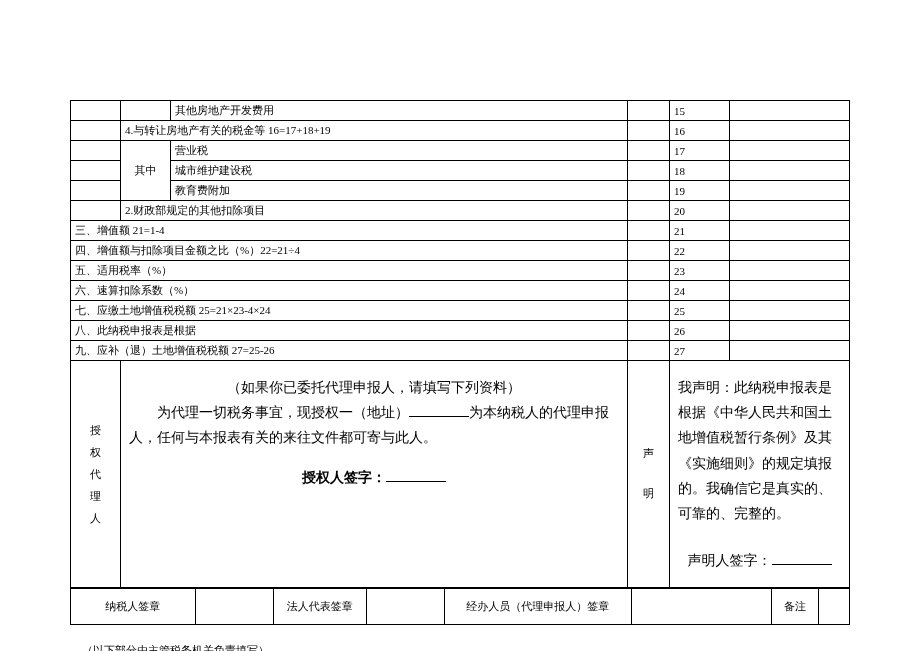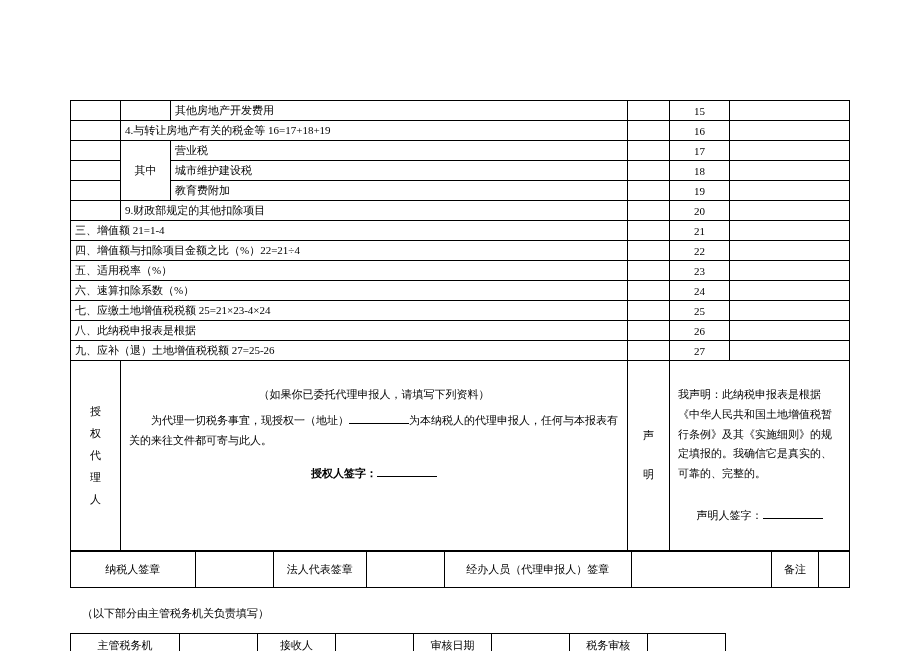--- a/index.html
+++ b/index.html
@@ -17,32 +17,32 @@
     }
     td, th {
       border: 1px solid #000;
       padding: 2px 4px;
       height: 18px;
       vertical-align: middle;
       font-weight: normal;
       overflow: hidden;
       white-space: nowrap;
     }
-    .num-col { text-align: center; width: 60px; }
+    .num-col { width: 60px; }
     .val-col { width: 120px; }
     .center { text-align: center; }
     .vtext {
       text-align: center;
       line-height: 1.8;
     }
     .decl-block {
-      font-size: 11px;
+      font-size: 14px;
       line-height: 1.8;
       white-space: normal;
-      padding: 24px 8px;
+      padding: 14px 8px;
       vertical-align: top;
     }
     .underline {
       display: inline-block;
       border-bottom: 1px solid #000;
       min-width: 60px;
       height: 12px;
       vertical-align: baseline;
     }
     .note-line {
@@ -101,21 +101,21 @@
   <tr>
     <td></td>
     <td>教育费附加</td>
     <td></td>
     <td class="num-col">19</td>
     <td class="val-col"></td>
   </tr>
 
   <tr>
     <td></td>
-    <td colspan="2">9.财政部规定的其他扣除项目</td>
+    <td colspan="2">2.财政部规定的其他扣除项目</td>
     <td></td>
     <td class="num-col">20</td>
     <td class="val-col"></td>
   </tr>
 
   <tr>
     <td colspan="3">三、增值额 21=1-4</td>
     <td></td>
     <td class="num-col">21</td>
     <td class="val-col"></td>
@@ -156,21 +156,21 @@
     <td class="num-col">27</td>
     <td class="val-col"></td>
   </tr>
 
   <tr>
     <td class="vtext">
       <span style="display:inline-block; width:1em; white-space:normal; line-height:2;">授权代理人</span>
     </td>
     <td colspan="2" class="decl-block">
       <div style="text-align:center;">（如果你已委托代理申报人，请填写下列资料）</div>
-      <div style="margin-top:6px; text-indent:2em;">
+      <div style="text-indent:2em;">
         <span>为代理一切税务事宜，现授权一（地址）</span><span class="underline"></span><span>为本纳税人的代理申报人，任何与本报表有关的来往文件都可寄与此人。</span>
       </div>
       <div style="text-align:center; margin-top:14px;font-weight:bold;">
         <span>授权人签字：</span><span class="underline"></span>
       </div>
     </td>
     <td class="vtext">
       <span>声</span><br><br><span>明</span>
     </td>
     <td colspan="2" class="decl-block">

